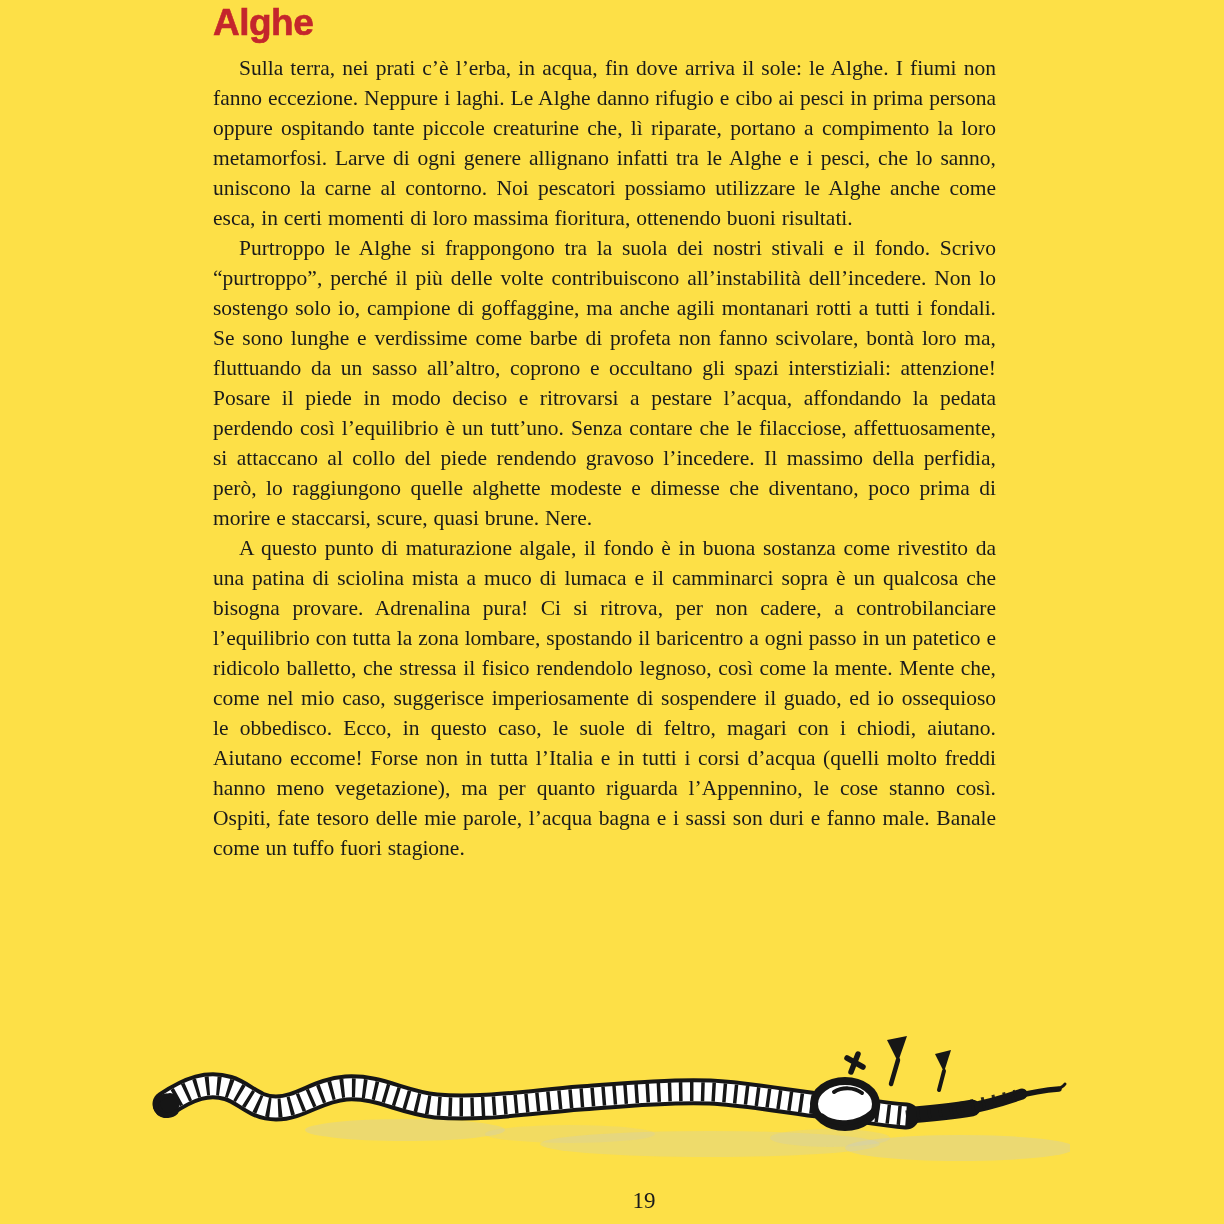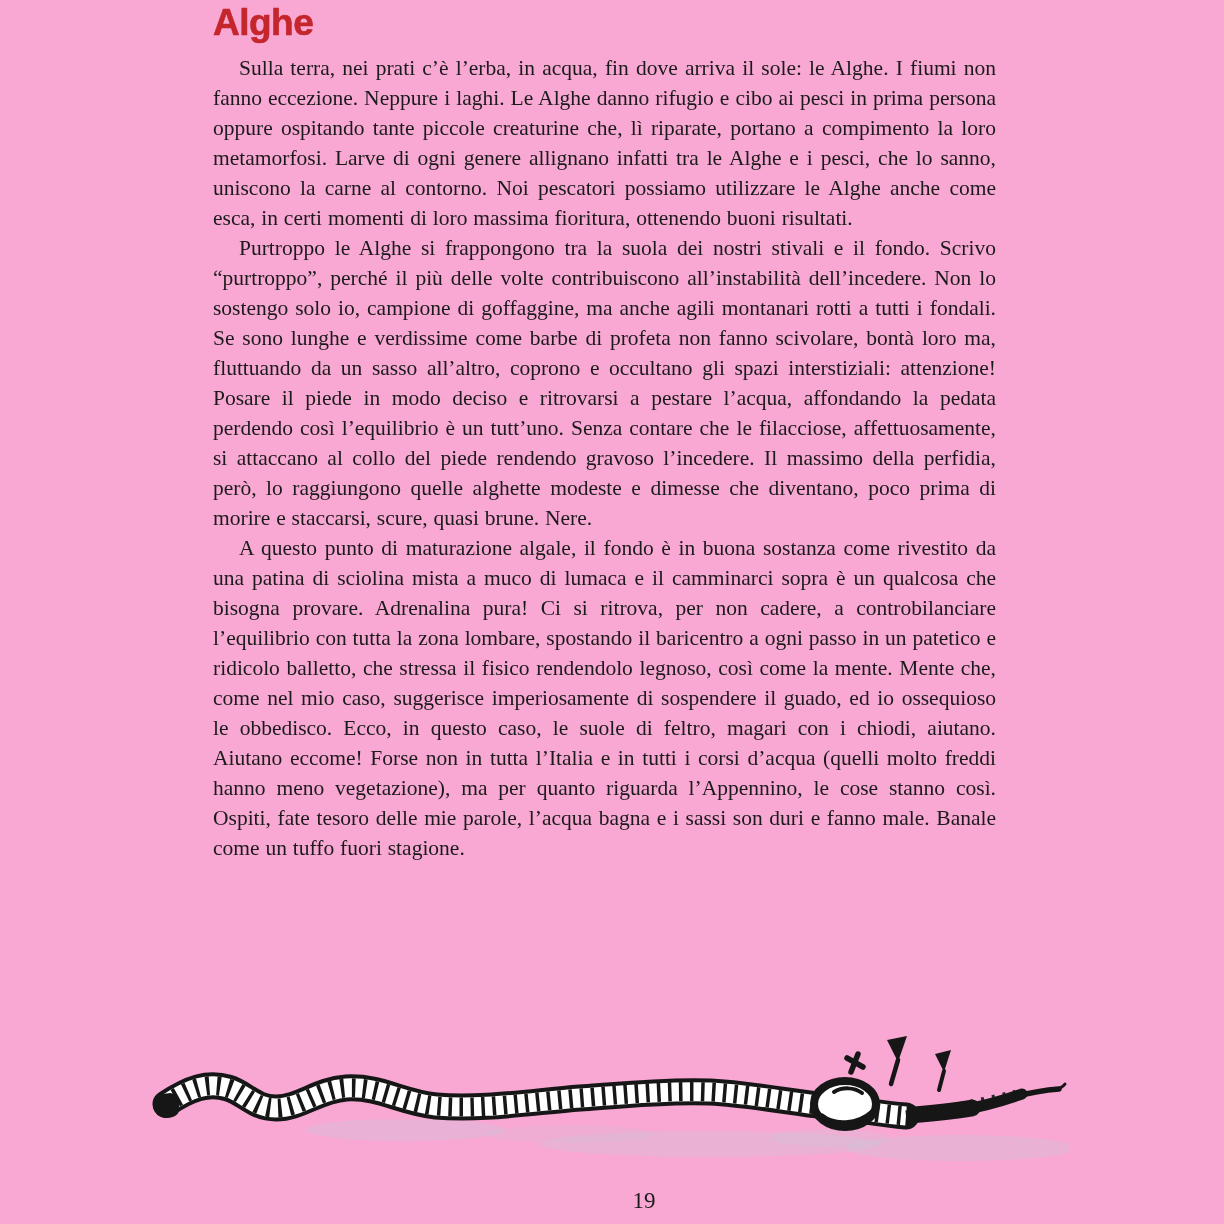--- a/index.html
+++ b/index.html
@@ -4,21 +4,21 @@
 <style>
   html, body {
     margin: 0;
     padding: 0;
     background: #ffffff;
   }
   .page {
     position: relative;
     width: 1224px;
     height: 1224px;
-    background: #f9a8d4;
+    background: #fde047;
     overflow: hidden;
     font-family: "Liberation Serif", serif;
     color: #1b1b1b;
   }
   .text-column {
     position: absolute;
     left: 213px;
     top: 0;
     width: 783px;
   }

